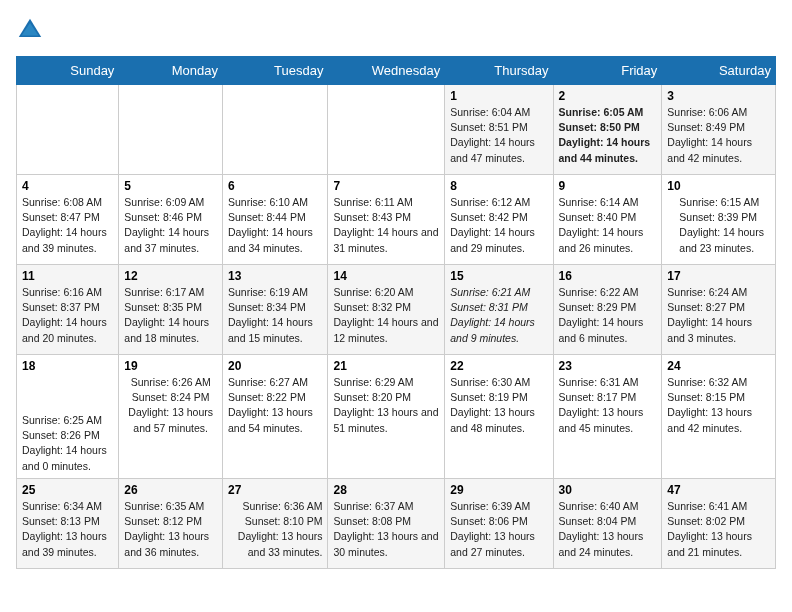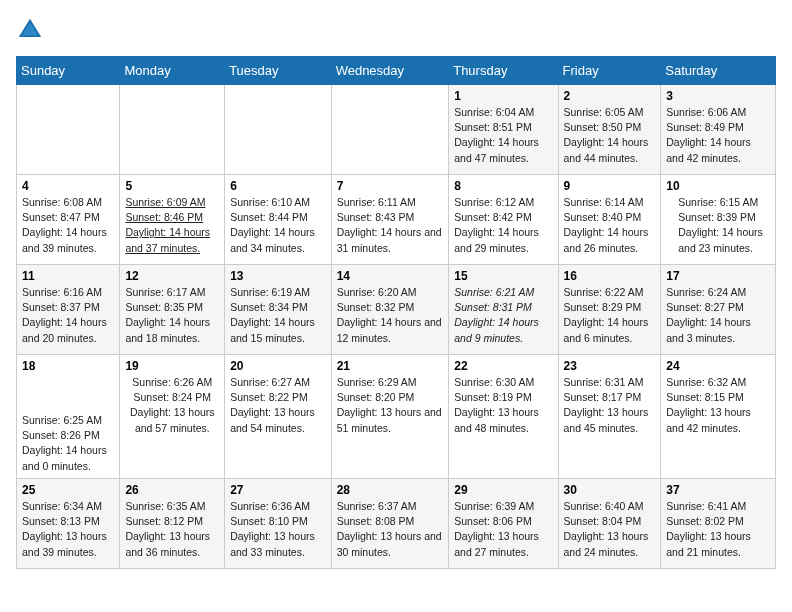--- a/index.html
+++ b/index.html
@@ -55,21 +55,21 @@
     }
     table {
       width: 100%;
       border-collapse: collapse;
       font-size: 11px;
     }
     thead tr th {
       background-color: #1a6faf;
       color: #fff;
       padding: 6px 4px;
-      text-align: left;
+      text-align: right;
       font-size: 13px;
       font-weight: normal;
       border: 1px solid #1a6faf;
     }
     tbody tr td {
       border: 1px solid #ccc;
       padding: 4px 5px;
       vertical-align: top;
       background: #fff;
       min-height: 80px;
@@ -135,41 +135,41 @@
         <td class="empty-cell"></td>
         <td class="empty-cell"></td>
         <td>
           <span class="day-number">1</span>
           <div class="day-info" style="white-space: pre-line;">Sunrise: 6:04 AM
 Sunset: 8:51 PM
 Daylight: 14 hours and 47 minutes.</div>
         </td>
         <td>
           <span class="day-number">2</span>
-          <div class="day-info" style="white-space: pre-line;">Sunrise: 6:05 AM
+          <div class="day-info" style="white-space: pre-line; font-weight: bold;">Sunrise: 6:05 AM
 Sunset: 8:50 PM
 Daylight: 14 hours and 44 minutes.</div>
         </td>
         <td>
           <span class="day-number">3</span>
           <div class="day-info" style="white-space: pre-line;">Sunrise: 6:06 AM
 Sunset: 8:49 PM
 Daylight: 14 hours and 42 minutes.</div>
         </td>
       </tr>
       <tr>
         <td>
           <span class="day-number">4</span>
           <div class="day-info" style="white-space: pre-line;">Sunrise: 6:08 AM
 Sunset: 8:47 PM
 Daylight: 14 hours and 39 minutes.</div>
         </td>
         <td>
           <span class="day-number">5</span>
-          <div class="day-info" style="white-space: pre-line; text-decoration: underline;">Sunrise: 6:09 AM
+          <div class="day-info" style="white-space: pre-line;">Sunrise: 6:09 AM
 Sunset: 8:46 PM
 Daylight: 14 hours and 37 minutes.</div>
         </td>
         <td>
           <span class="day-number">6</span>
           <div class="day-info" style="white-space: pre-line;">Sunrise: 6:10 AM
 Sunset: 8:44 PM
 Daylight: 14 hours and 34 minutes.</div>
         </td>
         <td>
@@ -293,21 +293,21 @@
 Daylight: 13 hours and 39 minutes.</div>
         </td>
         <td>
           <span class="day-number">26</span>
           <div class="day-info" style="white-space: pre-line;">Sunrise: 6:35 AM
 Sunset: 8:12 PM
 Daylight: 13 hours and 36 minutes.</div>
         </td>
         <td>
           <span class="day-number">27</span>
-          <div class="day-info" style="white-space: pre-line;">Sunrise: 6:36 AM
+          <div class="day-info" style="white-space: pre-line; text-align: right;">Sunrise: 6:36 AM
 Sunset: 8:10 PM
 Daylight: 13 hours and 33 minutes.</div>
         </td>
         <td>
           <span class="day-number">28</span>
           <div class="day-info" style="white-space: pre-line;">Sunrise: 6:37 AM
 Sunset: 8:08 PM
 Daylight: 13 hours and 30 minutes.</div>
         </td>
         <td>
@@ -316,20 +316,20 @@
 Sunset: 8:06 PM
 Daylight: 13 hours and 27 minutes.</div>
         </td>
         <td>
           <span class="day-number">30</span>
           <div class="day-info" style="white-space: pre-line;">Sunrise: 6:40 AM
 Sunset: 8:04 PM
 Daylight: 13 hours and 24 minutes.</div>
         </td>
         <td>
-          <span class="day-number">37</span>
+          <span class="day-number">47</span>
           <div class="day-info" style="white-space: pre-line;">Sunrise: 6:41 AM
 Sunset: 8:02 PM
 Daylight: 13 hours and 21 minutes.</div>
         </td>
       </tr>
     </tbody>
 </table>
 
 </body></html>

